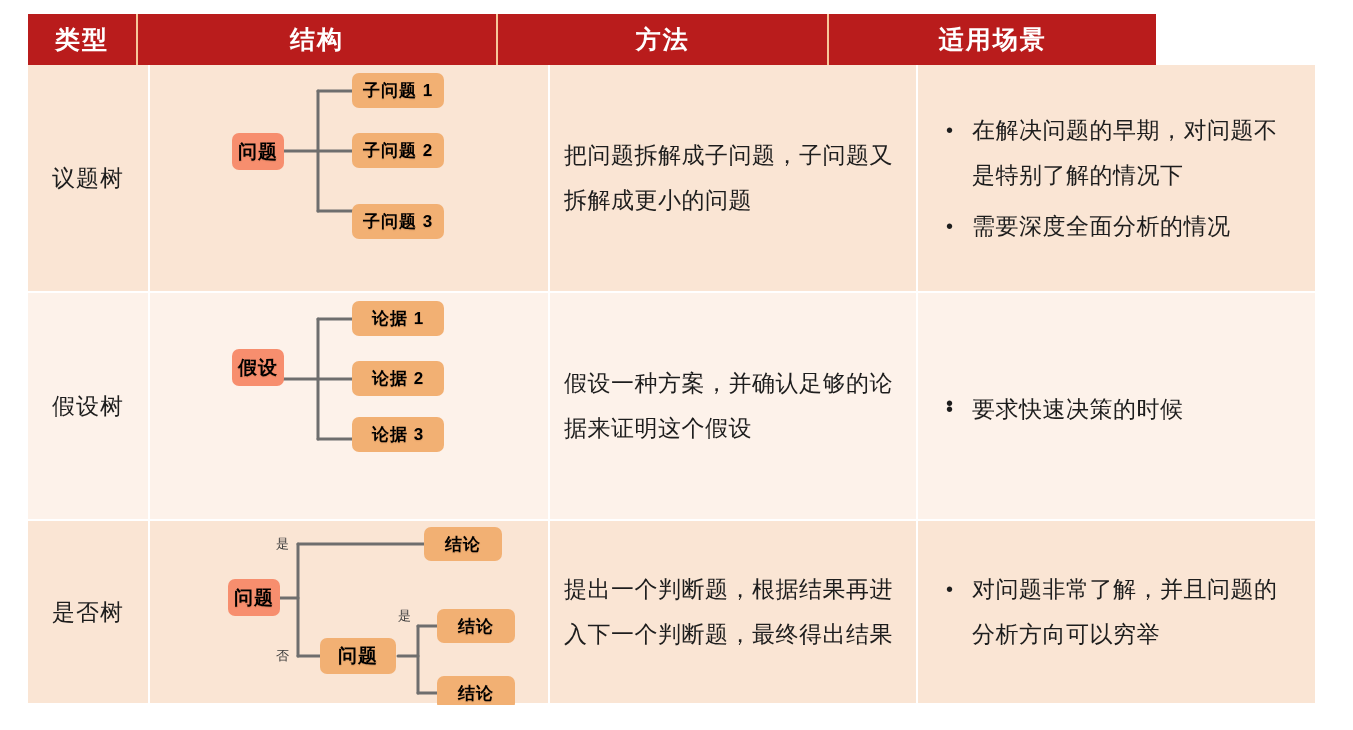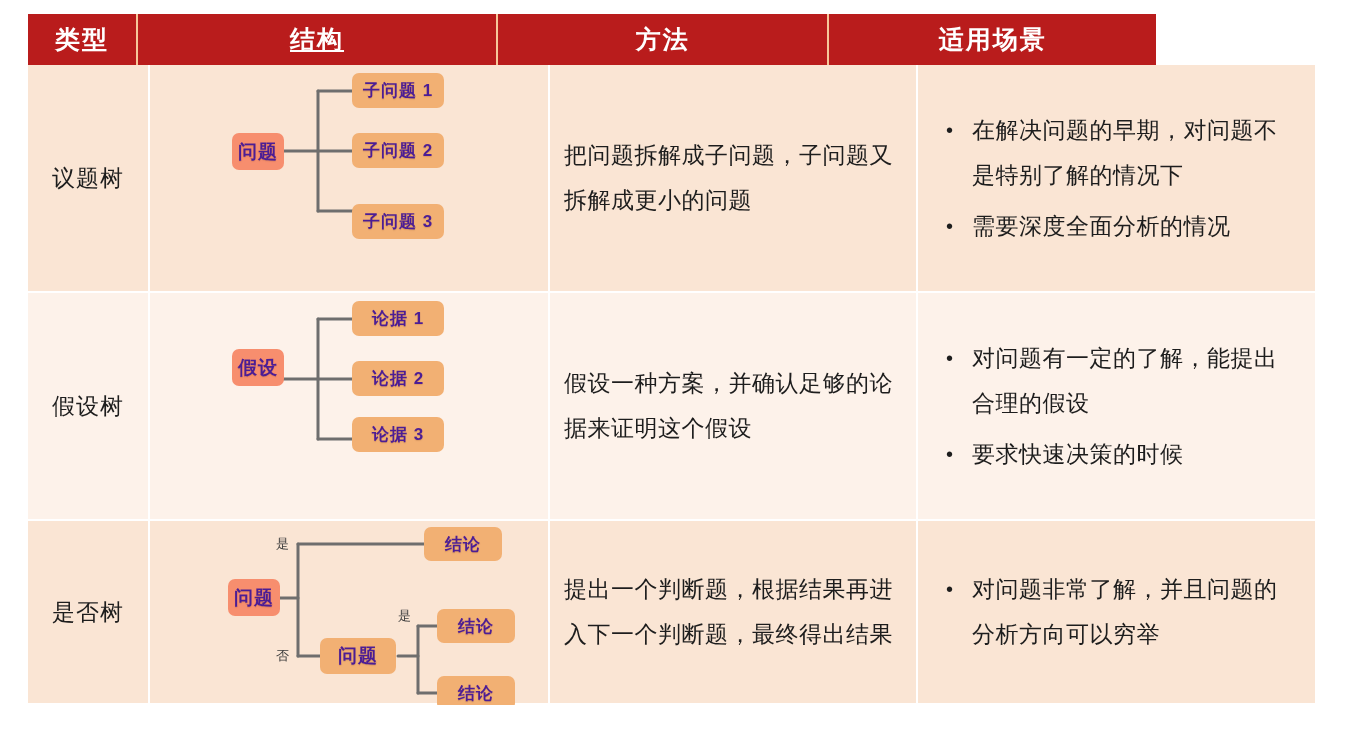--- a/index.html
+++ b/index.html
@@ -47,21 +47,21 @@
     justify-content: center;
     color: #ffffff;
     font-size: 25px;
     font-weight: bold;
     letter-spacing: 2px;
     box-sizing: border-box;
     border-right: 2px solid #F7C79A;
   }
   .th:last-child { border-right: none; text-align: right; }
   .th-type  { width: 122px; }
-  .th-struct{ width: 400px; text-decoration: underline; }
+  .th-struct{ width: 400px; }
   .th-method{ width: 368px; }
   .th-scene { width: 363px; }
 
   .tbody {
     position: absolute;
     left: 0;
     top: 51px;
     width: 1287px;
     height: 640px;
   }
@@ -140,21 +140,21 @@
   }
   .diagram svg { display: block; }
 
   .node {
     position: absolute;
     box-sizing: border-box;
     display: flex;
     align-items: center;
     justify-content: center;
     border-radius: 7px;
-    color: #4c1d95;
+    color: #000000;
     font-weight: bold;
     letter-spacing: 1px;
     text-shadow: 0 1px 1px rgba(150,90,50,0.25);
   }
   .node-root {
     background: #F78E6E;
     font-size: 19px;
   }
   .node-leaf {
     background: #F2B073;
@@ -253,21 +253,20 @@
         </div>
 
         <div class="cell c-method">
           <div class="method-text">假设一种方案，并确认足够的论据来证明这个假设</div>
         </div>
 
         <div class="cell c-scene">
           <ul class="scene-list">
             <li class="scene-item">
               <span class="bullet">•</span>
-              <span>对问题有一定的了解，能提出合理的假设</span>
             </li>
             <li class="scene-item">
               <span class="bullet">•</span>
               <span>要求快速决策的时候</span>
             </li>
           </ul>
         </div>
       </div>
 
       <div class="row row-a row-3">

